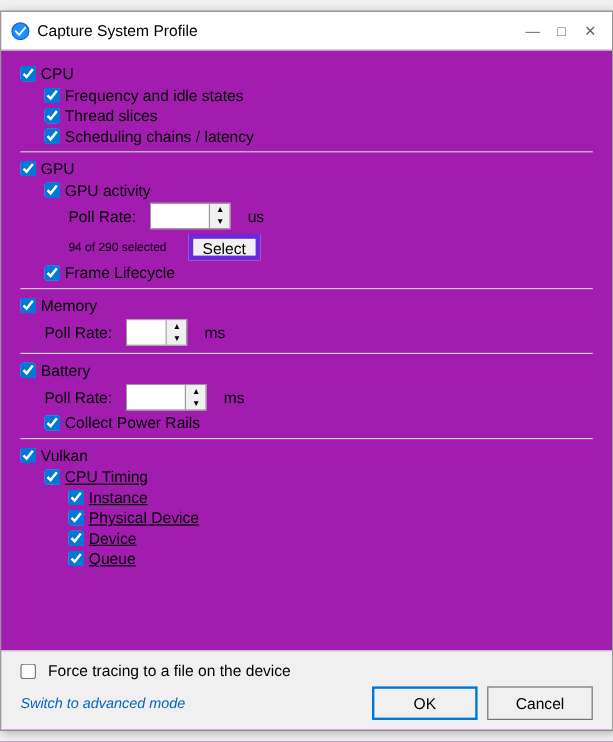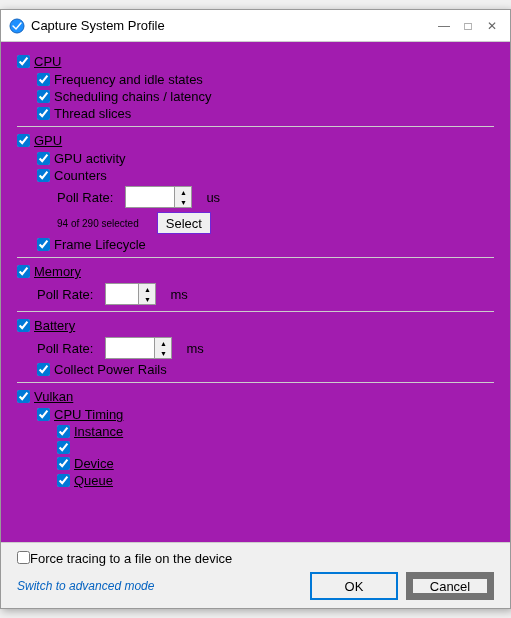--- a/index.html
+++ b/index.html
@@ -67,21 +67,20 @@
       overflow-y: auto;
     }
     .section {
       margin-bottom: 4px;
     }
     .section-header {
       display: flex;
       align-items: center;
       gap: 4px;
       padding: 2px 0;
-      text-decoration: underline;
     }
     .section-body {
       padding-left: 20px;
       padding-bottom: 4px;
       border-bottom: 1px solid #ccc;
       margin-bottom: 0;
     }
     .checkbox-row {
       display: flex;
       align-items: center;
@@ -147,62 +146,62 @@
       padding: 0;
       line-height: 1;
     }
     .unit-label {
       color: #000;
       margin-left: 2px;
     }
     .select-btn {
       padding: 1px 8px;
       height: 22px;
-      border: 1px solid #6d28d9;
+      border: 4px solid #6d28d9;
       background: #f0f0f0;
       cursor: pointer;
       font-size: 13px;
     }
     .counter-info {
       color: #000;
       font-size: 10px;
       margin-right: 6px;
     }
     .indent {
       padding-left: 20px;
     }
     .footer {
       padding: 8px 16px;
       border-top: 1px solid #ccc;
       background: #f0f0f0;
     }
     .footer-checkbox-row {
       display: flex;
-      align-items: flex-start;
-      gap: 0;
+      align-items: flex-end;
+      gap: 10px;
     }
     .footer-bottom {
       display: flex;
       justify-content: flex-end;
       align-items: center;
       margin-top: 6px;
       gap: 8px;
     }
     .advanced-link {
       color: #0563c1;
       text-decoration: none;
       cursor: pointer;
       font-size: 12px;
       margin-right: auto;
       font-style: italic;
     }
     .dialog-btn {
       width: 88px;
       height: 28px;
-      border: 7px solid #737373;
+      border: 1px solid #737373;
       background: #f0f0f0;
       cursor: pointer;
       font-size: 13px;
     }
     .dialog-btn.ok {
       border: 2px solid #0078d7;
     }
   </style>
 </head>
 <body>
@@ -231,42 +230,38 @@
         <input type="checkbox" checked="" style="">
         <label>CPU</label>
       </div>
       <div class="section-body">
         <div class="checkbox-row">
           <input type="checkbox" checked="" style="">
           <label>Frequency and idle states</label>
         </div>
         <div class="checkbox-row">
           <input type="checkbox" checked="" style="">
+          <label>Thread slices</label>
+        </div>
+        <div class="checkbox-row">
+          <input type="checkbox" checked="" style="">
           <label class="blue-label">Scheduling chains / latency</label>
         </div>
-        <div class="checkbox-row">
-          <input type="checkbox" checked="" style="">
-          <label>Thread slices</label>
-        </div>
       </div>
     </div>
 
     <div class="section">
       <div class="section-header">
         <input type="checkbox" checked="" style="">
         <label>GPU</label>
       </div>
       <div class="section-body">
         <div class="checkbox-row">
           <input type="checkbox" checked="" style="">
           <label>GPU activity</label>
-        </div>
-        <div class="checkbox-row">
-          <input type="checkbox" checked="" style="">
-          <label>Counters</label>
         </div>
         <div class="indent">
           <div class="poll-row">
             <span class="poll-label">Poll Rate:</span>
             <div class="spinner-wrapper">
               <input type="text" class="spinner-input" style="">
               <div class="spinner-buttons">
                 <button class="spinner-btn">▲</button>
                 <button class="spinner-btn">▼</button>
               </div>
@@ -339,20 +334,21 @@
           <input type="checkbox" checked="" style="">
           <label>CPU Timing</label>
         </div>
         <div style="padding-left:20px;">
           <div class="checkbox-row">
             <input type="checkbox" checked="" style="">
             <label>Instance</label>
           </div>
           <div class="checkbox-row">
             <input type="checkbox" checked="" style="">
+            <label>Physical Device</label>
           </div>
           <div class="checkbox-row">
             <input type="checkbox" checked="" style="">
             <label>Device</label>
           </div>
           <div class="checkbox-row">
             <input type="checkbox" checked="" style="">
             <label>Queue</label>
           </div>
         </div>

